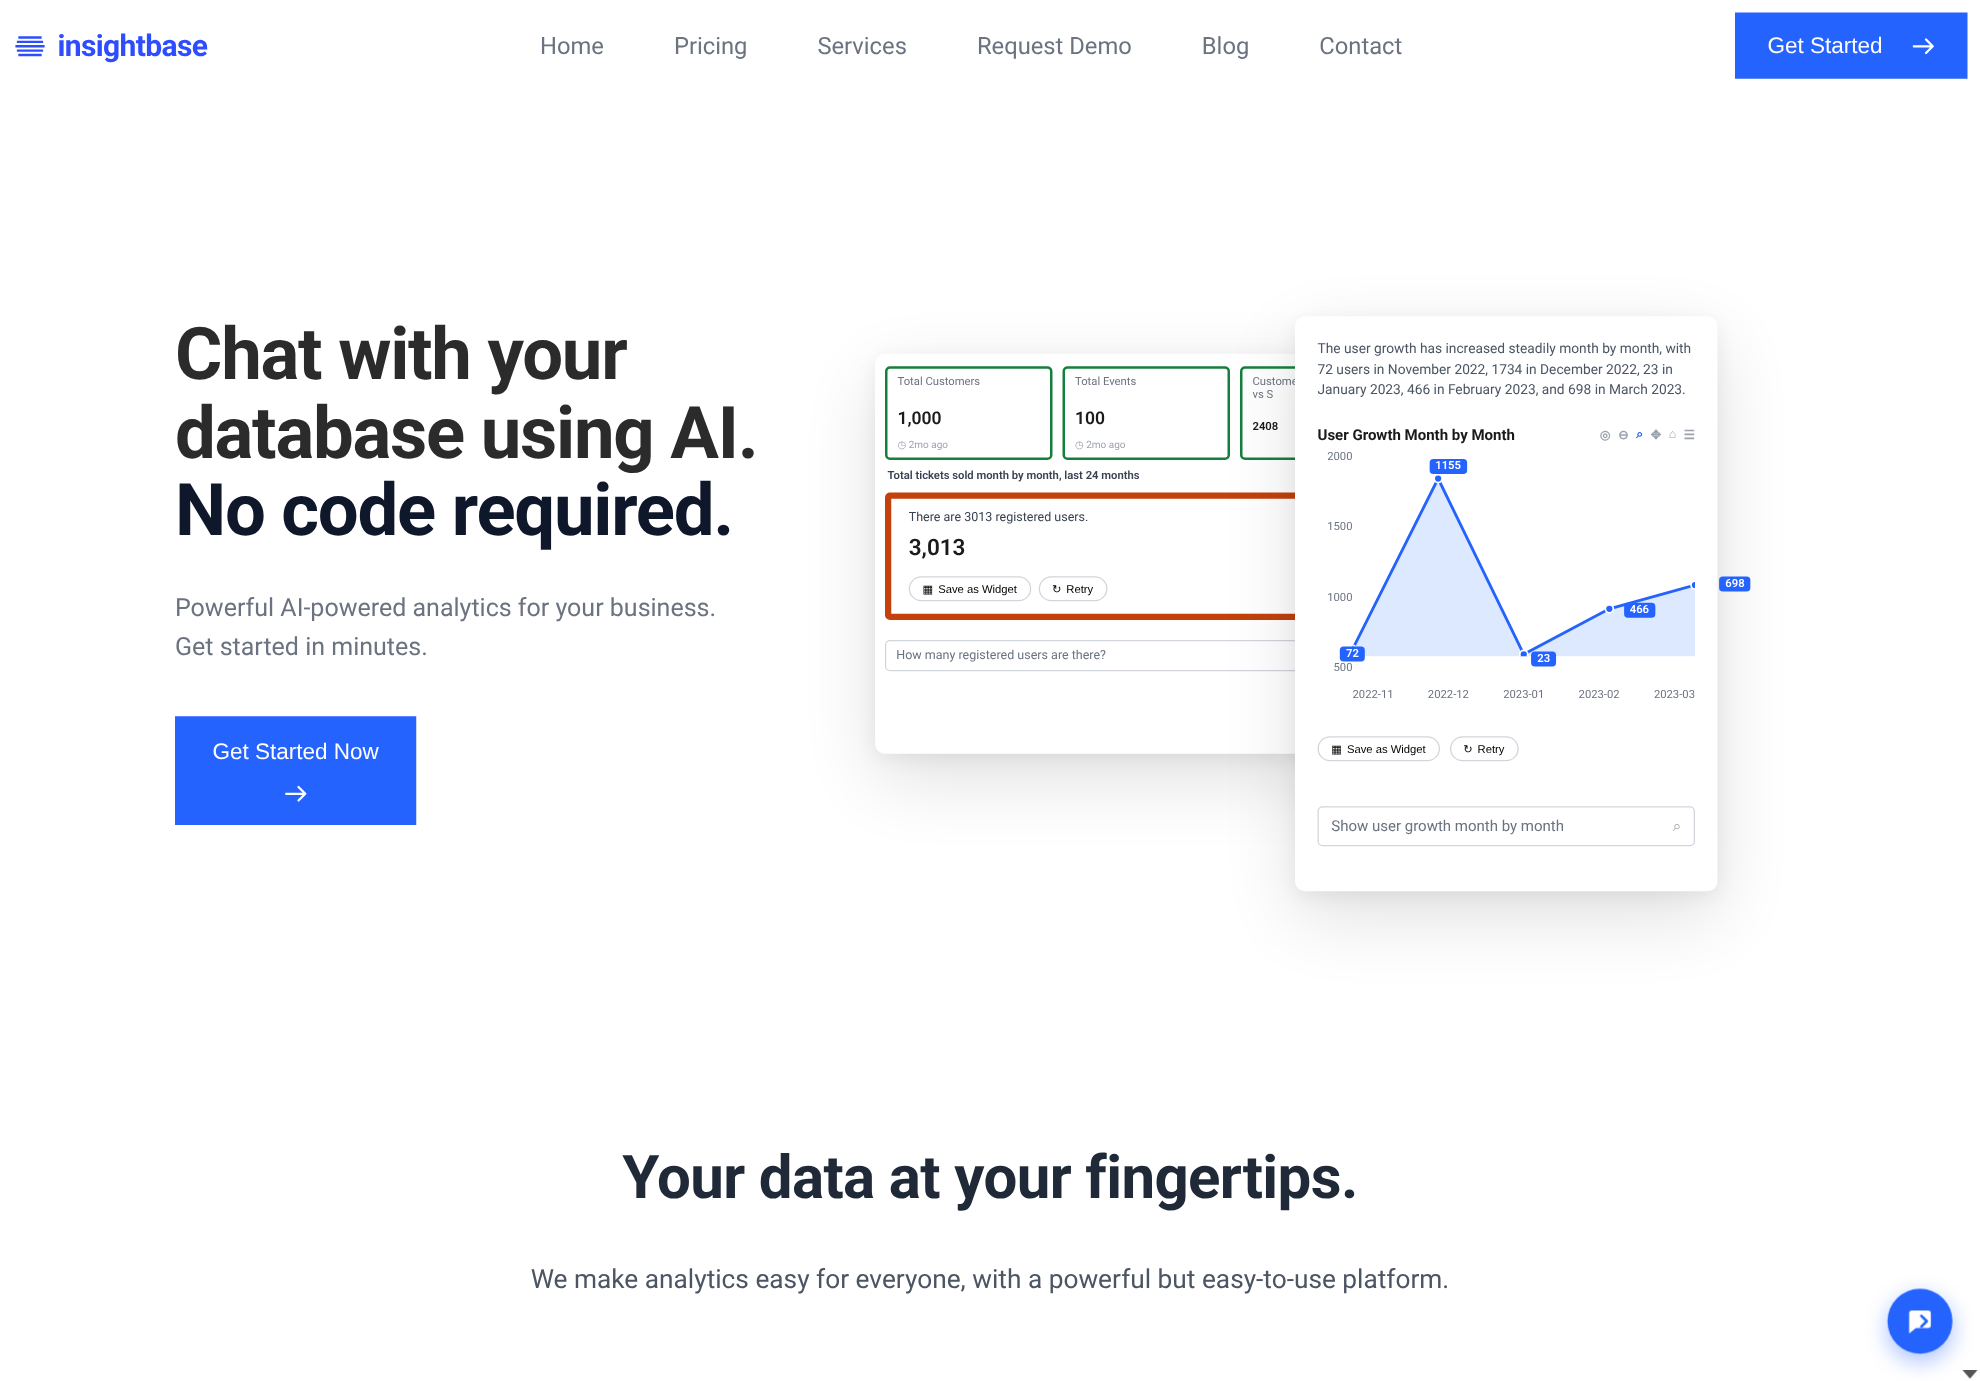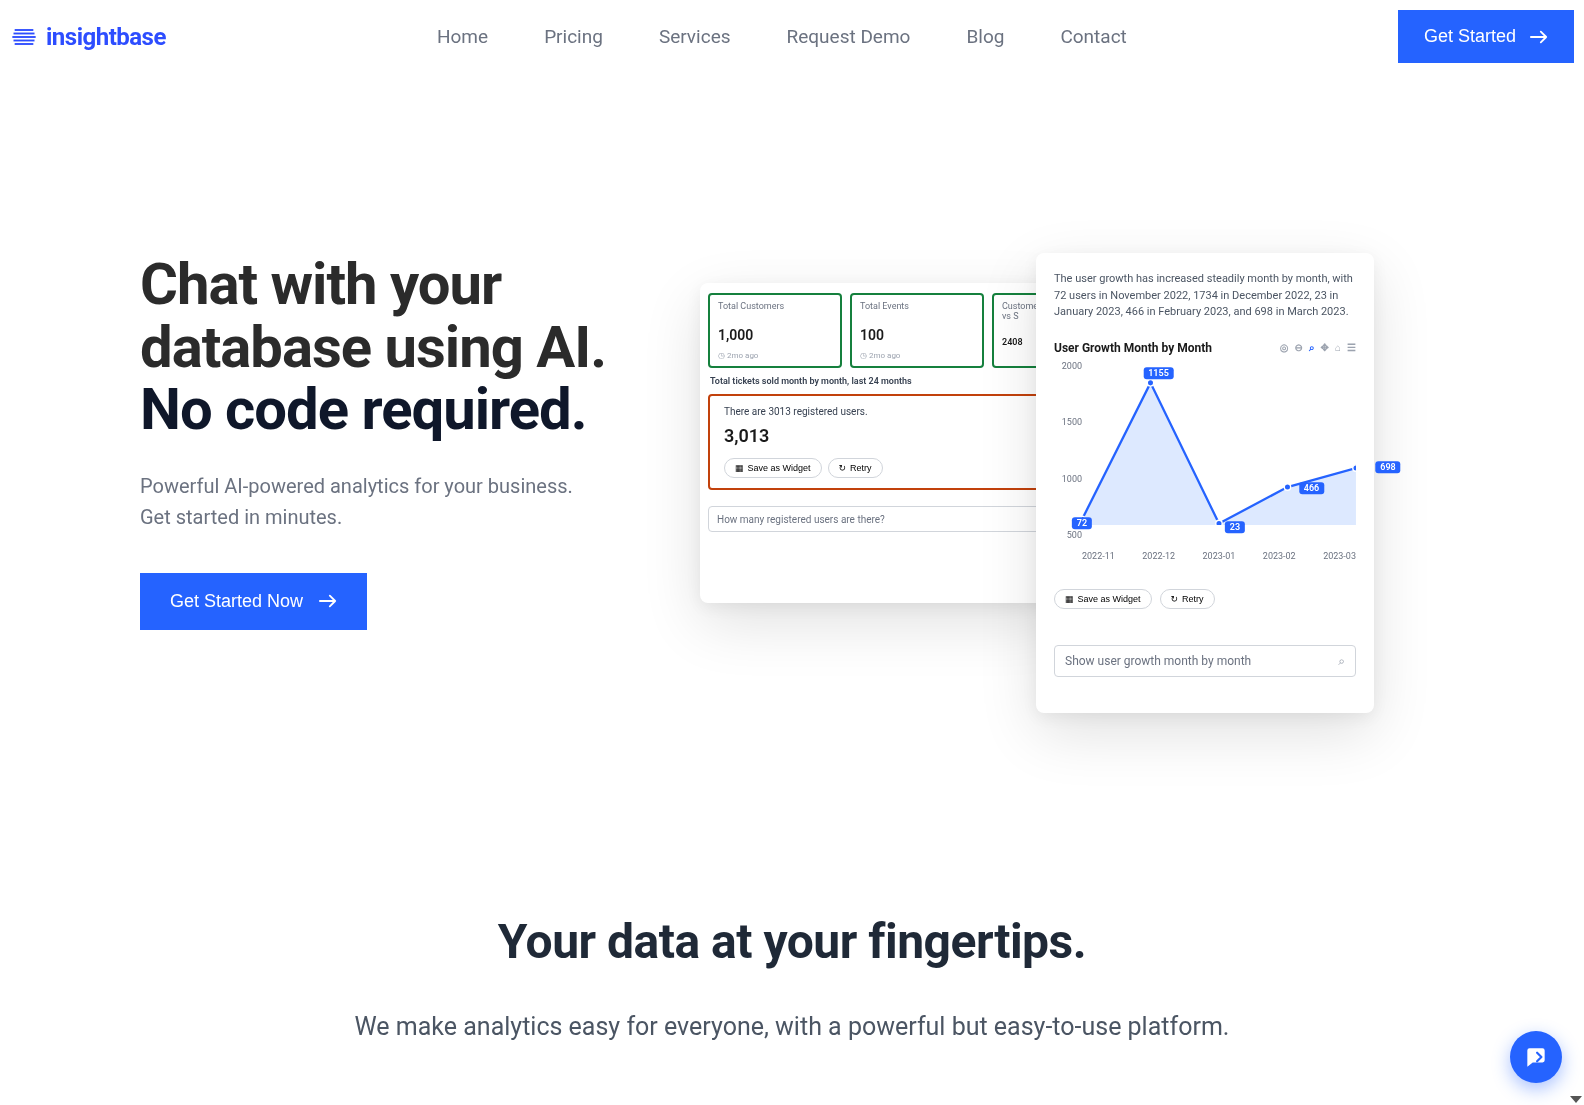--- a/index.html
+++ b/index.html
@@ -38,21 +38,21 @@
   font-size: 19px;
 }
 .cta-btn {
   background: #2563ff;
   color: #fff;
   border: none;
   padding: 16px 26px;
   font-size: 18px;
   display: flex;
   align-items: center;
-  gap: 14px;
+  gap: 24px;
   cursor: pointer;
 }
 .hero {
   display: flex;
   padding: 180px 140px 60px 140px;
   gap: 40px;
 }
 .hero-left { flex: 0 0 520px; }
 .hero-title {
   font-size: 58px;
@@ -72,20 +72,21 @@
   margin-top: 40px;
   background: #2563ff;
   color: #fff;
   border: none;
   padding: 18px 30px;
   font-size: 18px;
   display: inline-flex;
   align-items: center;
   gap: 16px;
   cursor: pointer;
+  flex-direction: column;
 }
 .arrow-icon { width: 18px; height: 14px; }
 
 
 .mockups {
   flex: 1;
   position: relative;
   height: 460px;
 }
 .panel {
@@ -107,21 +108,21 @@
   border: 2px solid #15803d;
   border-radius: 4px;
   padding: 6px 8px;
   flex: 1;
 }
 .pb-card .lbl { color: #6b7280; font-size: 9px; }
 .pb-card .val { font-weight: 600; font-size: 14px; margin-top: 16px; }
 .pb-card .ago { color: #9ca3af; font-size: 8px; margin-top: 8px; }
 .pb-title { font-size: 9px; color: #374151; margin: 6px 2px; font-weight: 600; }
 .pb-answer {
-  border: 2px solid #c2410c;
+  border: 5px solid #c2410c;
   border-radius: 4px;
   padding: 10px 14px;
   margin-top: 8px;
 }
 .pb-answer .txt { font-size: 10px; color: #374151; }
 .pb-answer .num { font-size: 18px; font-weight: 600; margin-top: 8px; }
 .pb-btns { display: flex; gap: 6px; margin-top: 12px; }
 .pb-btn {
   border: 1px solid #d1d5db;
   border-radius: 14px;
@@ -188,21 +189,21 @@
   padding: 140px 40px 40px;
 }
 .section2 h2 {
   font-size: 48px;
   font-weight: 700;
   color: #1f2937;
   letter-spacing: -0.5px;
 }
 .section2 p {
   margin-top: 42px;
-  font-size: 25px;
+  font-size: 21px;
   color: #4b5563;
 }
 .fab {
   position: fixed;
   right: 22px;
   bottom: 22px;
   width: 52px;
   height: 52px;
   border-radius: 50%;
   background: #2563ff;

